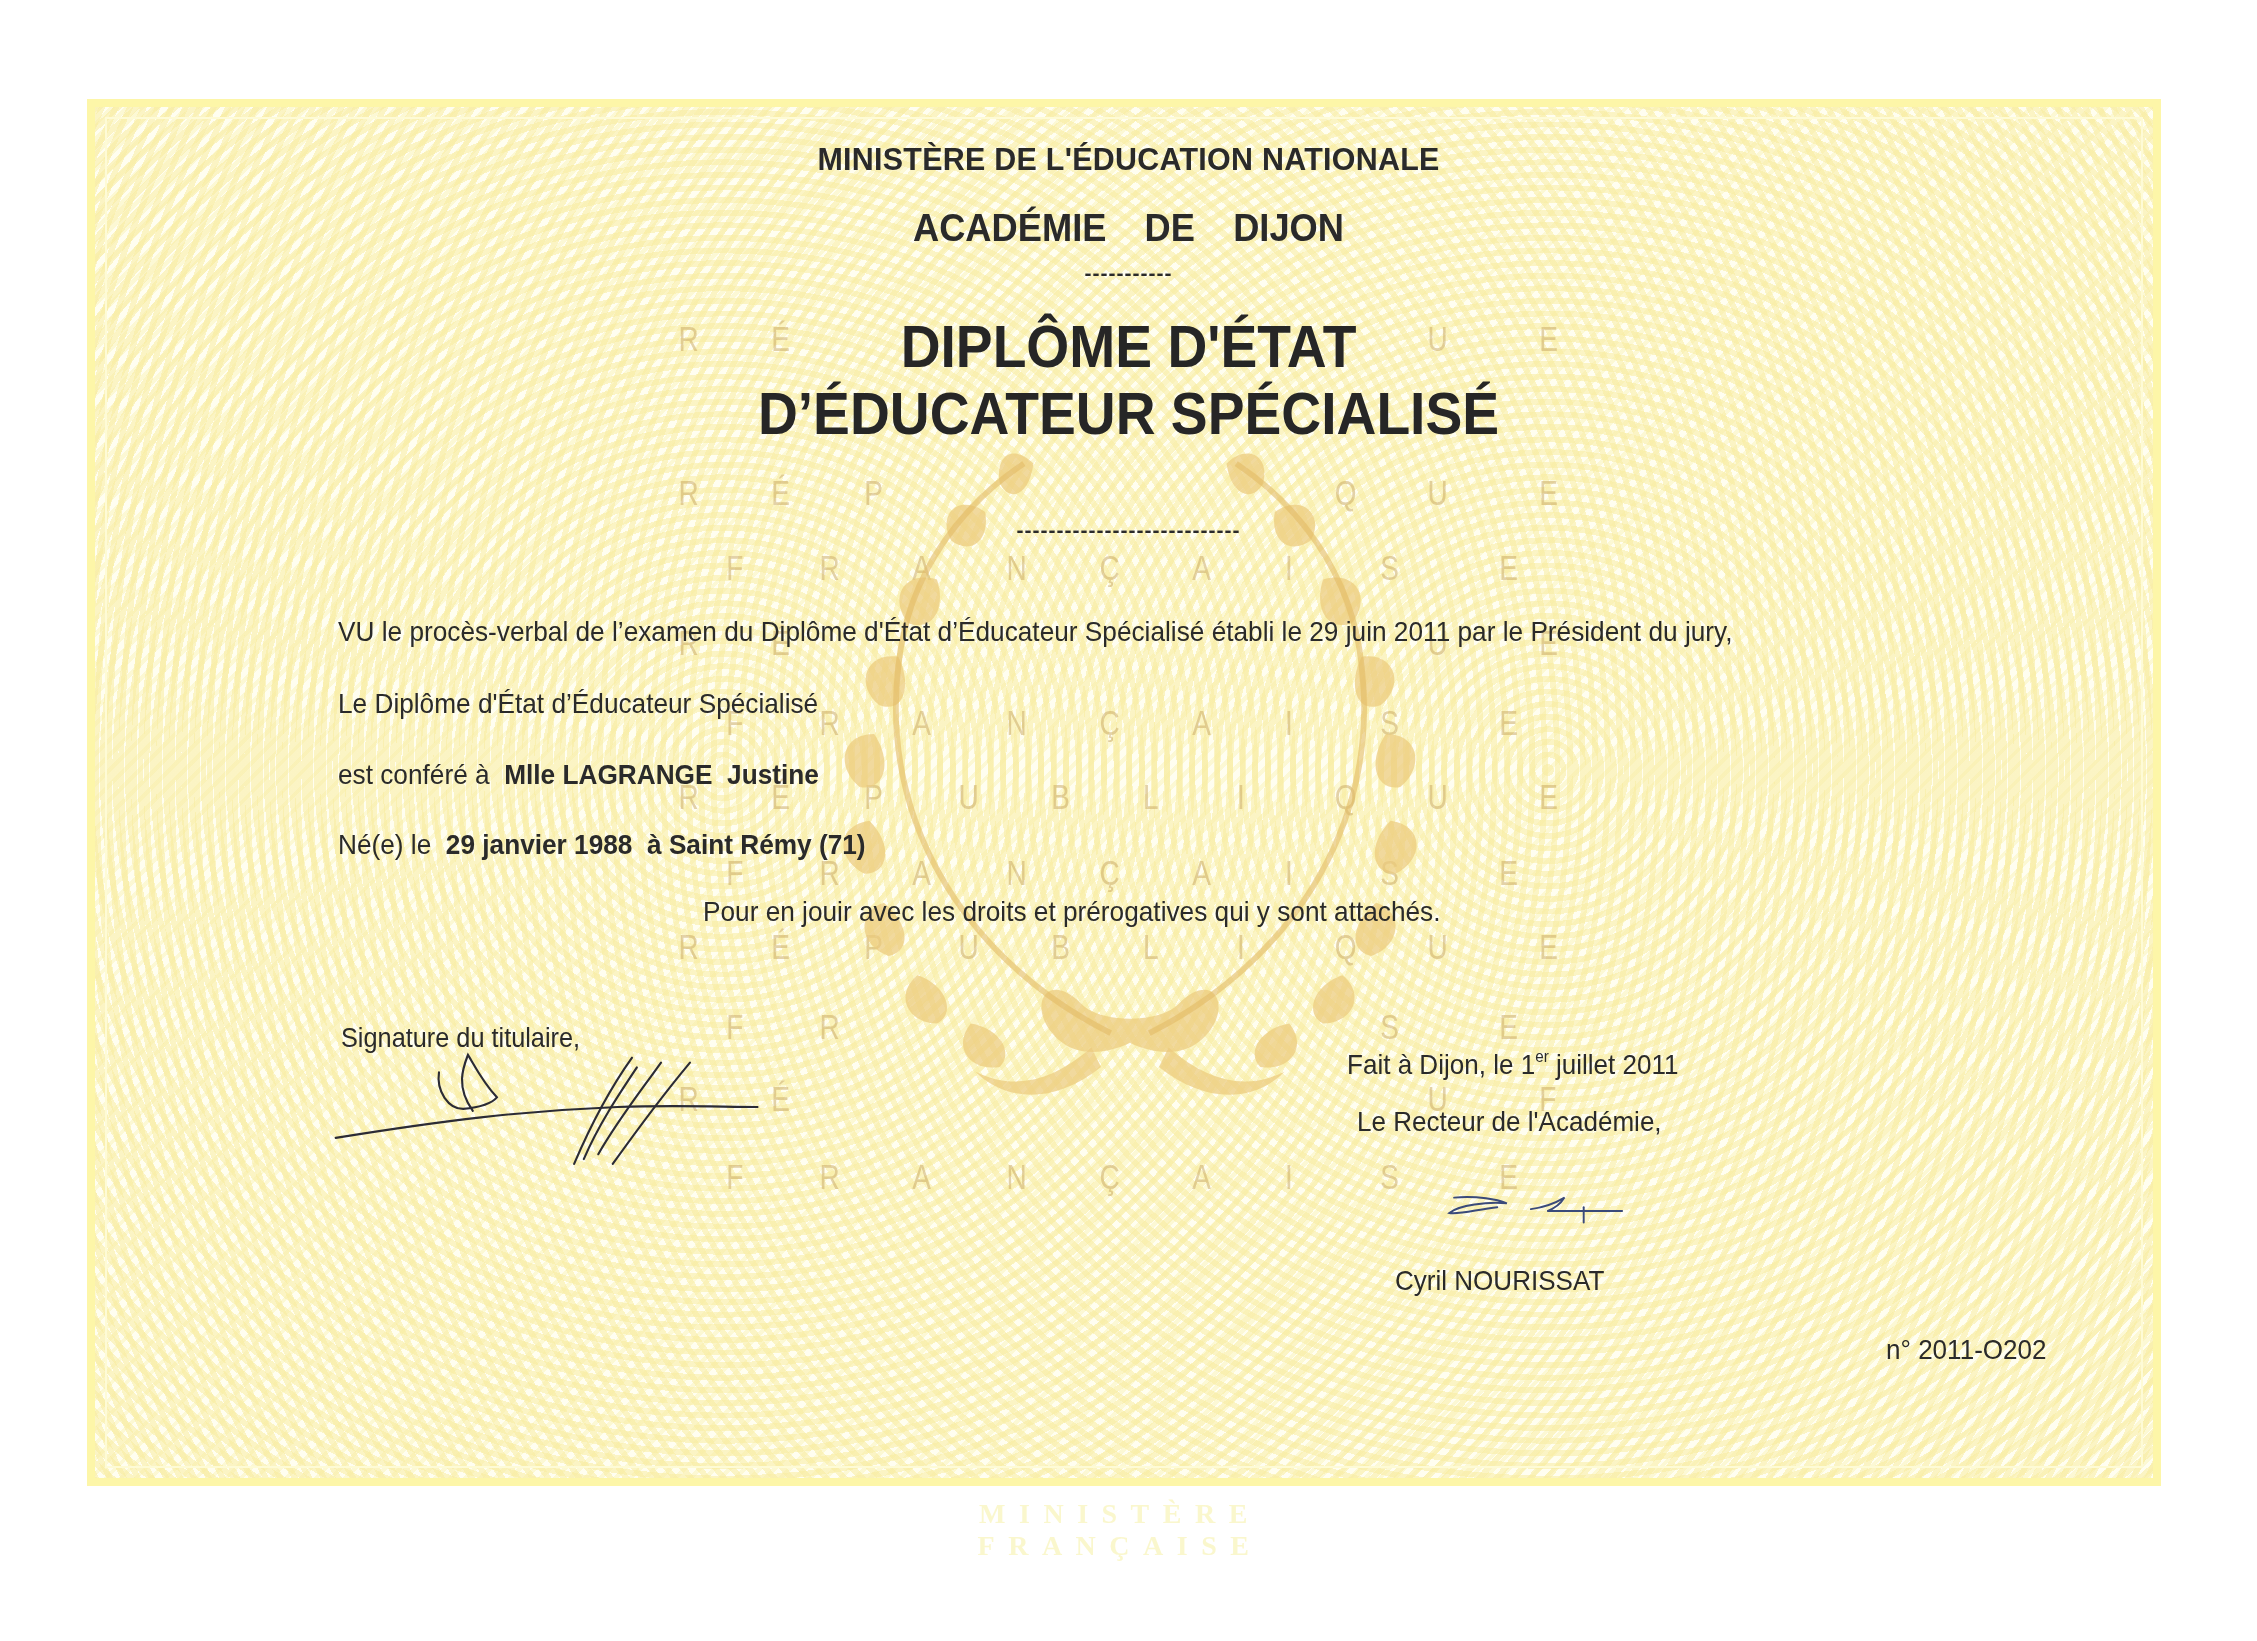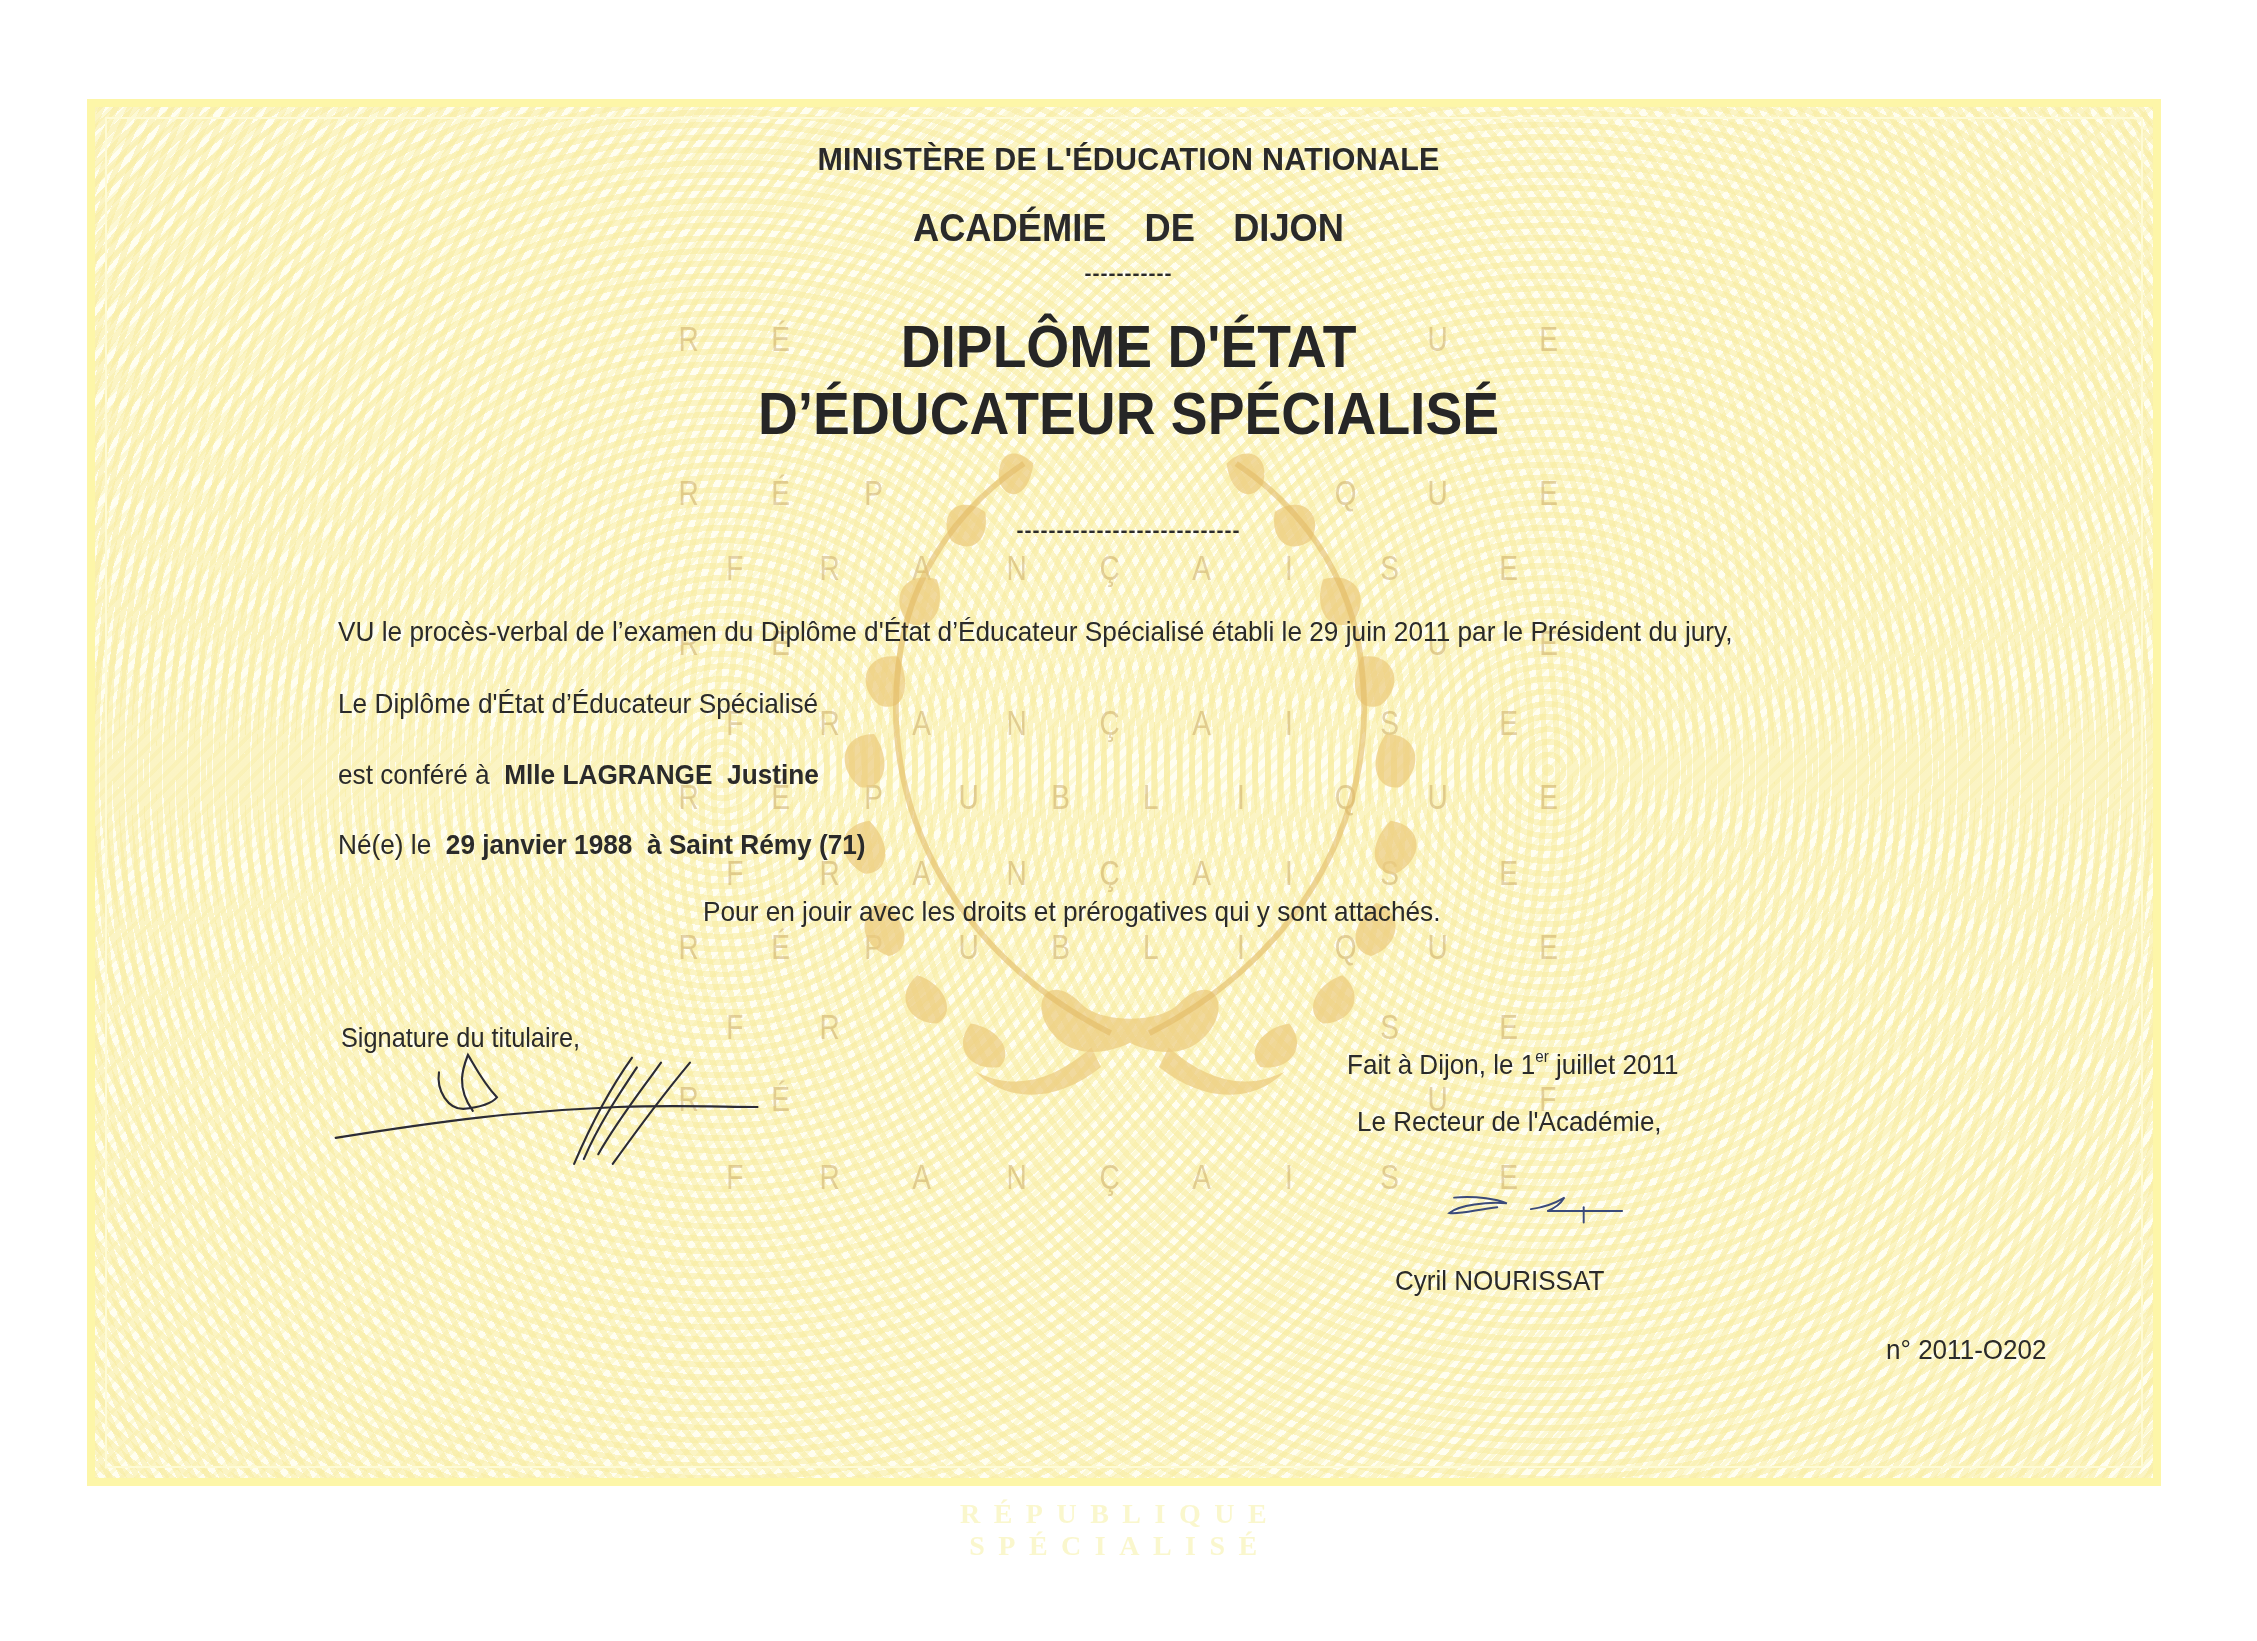--- a/index.html
+++ b/index.html
@@ -227,14 +227,14 @@
   <g fill="none" stroke="#3a4a7a" stroke-width="2" stroke-linecap="round">
     <path d="M15 10 C40 8 60 12 70 16 C50 14 20 18 10 26 C20 28 40 22 60 20"></path>
     <path d="M95 22 C110 20 120 16 130 10 C125 18 118 22 112 24 L190 24"></path>
     <path d="M150 20 L150 36"></path>
   </g>
 </svg>
 <div class="t right-block" style="left:1395px; top:1265px;">Cyril NOURISSAT</div>
 
 <div class="t right-block" style="left:1886px; top:1334px;">n° 2011-O202</div>
 
-<div class="footer-wm">RÉPUBLIQUE SPÉCIALISÉ</div>
+<div class="footer-wm">MINISTÈRE FRANÇAISE</div>
 
 
 </body></html>

